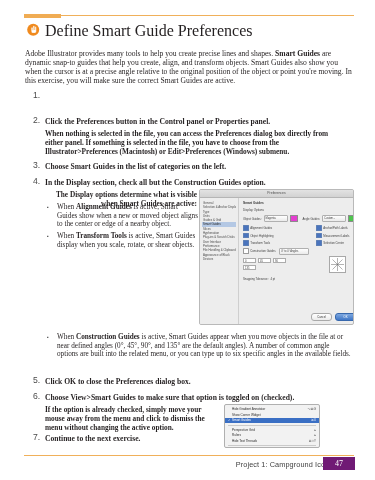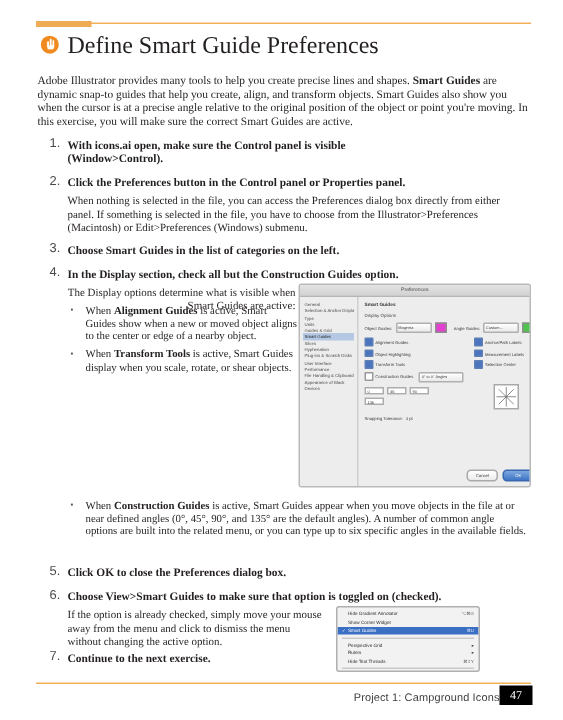--- a/index.html
+++ b/index.html
@@ -92,20 +92,21 @@
     display: block;
   }
   .step-narrow .steptext { width: 220px; }
 
   
   .sub {
     position: absolute;
     left: 45px;
     font-size: 7.3px;
     line-height: 8.8px;
+    font-weight: bold;
   }
 
   
   .bullets {
     position: absolute;
     left: 46px;
     top: 203px;
     width: 152px;
     font-size: 7.2px;
     line-height: 8.55px;
@@ -332,23 +333,23 @@
     font-family: "Liberation Sans", sans-serif;
     font-size: 7.3px;
     color: #3f3f3f;
     letter-spacing: 0.1px;
     white-space: nowrap;
   }
   .footer-page {
     position: absolute;
     right: 20px;
     top: 457px;
-    width: 22px;
+    width: 32px;
     height: 13px;
-    background: #000000;
+    background: #701a75;
     color: #ffffff;
     font-family: Liberation Serif, serif;
     font-size: 8px;
     text-align: center;
     line-height: 13px;
   }
 </style>
 </head>
 <body>
 
@@ -366,21 +367,20 @@
   </span>
   <span>Define Smart Guide Preferences</span>
 </div>
 
 <p class="intro">
   <span>Adobe Illustrator provides many tools to help you create precise lines and shapes. </span><b>Smart Guides</b><span> are dynamic snap-to guides that help you create, align, and transform objects. Smart Guides also show you when the cursor is at a precise angle relative to the original position of the object or point you're moving. In this exercise, you will make sure the correct Smart Guides are active.</span>
 </p>
 
 <div class="step step-narrow" style="top:92px;">
   <span class="num">1.</span>
-  <span class="steptext">With icons.ai open, make sure the Control panel is visible (Window&gt;Control).</span>
 </div>
 
 <div class="step" style="top:117px;">
   <span class="num">2.</span>
   <span class="steptext">Click the Preferences button in the Control panel or Properties panel.</span>
 </div>
 <div class="sub" style="top:130px; width:300px;">When nothing is selected in the file, you can access the Preferences dialog box directly from either panel. If something is selected in the file, you have to choose from the Illustrator&gt;Preferences (Macintosh) or Edit&gt;Preferences (Windows) submenu.</div>
 
 <div class="step" style="top:162px;">
   <span class="num">3.</span>

